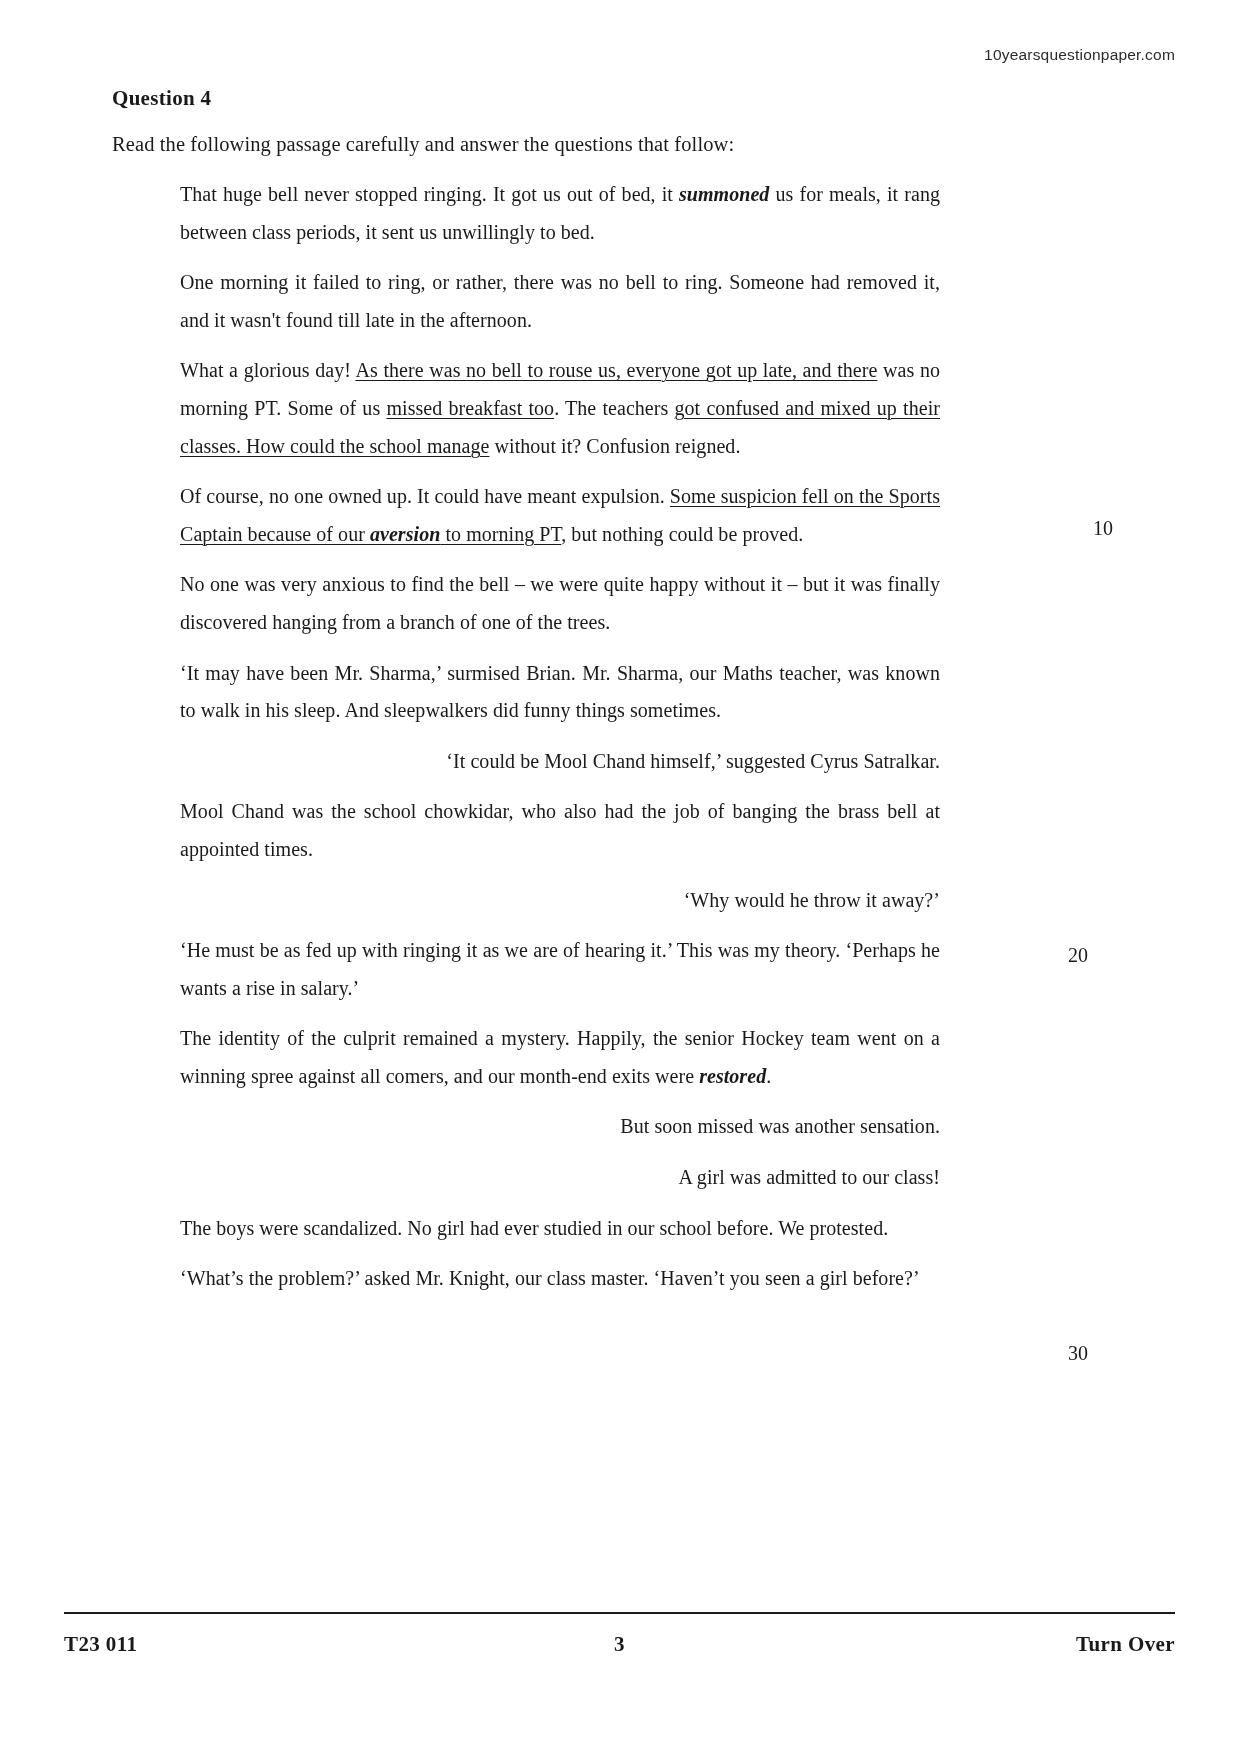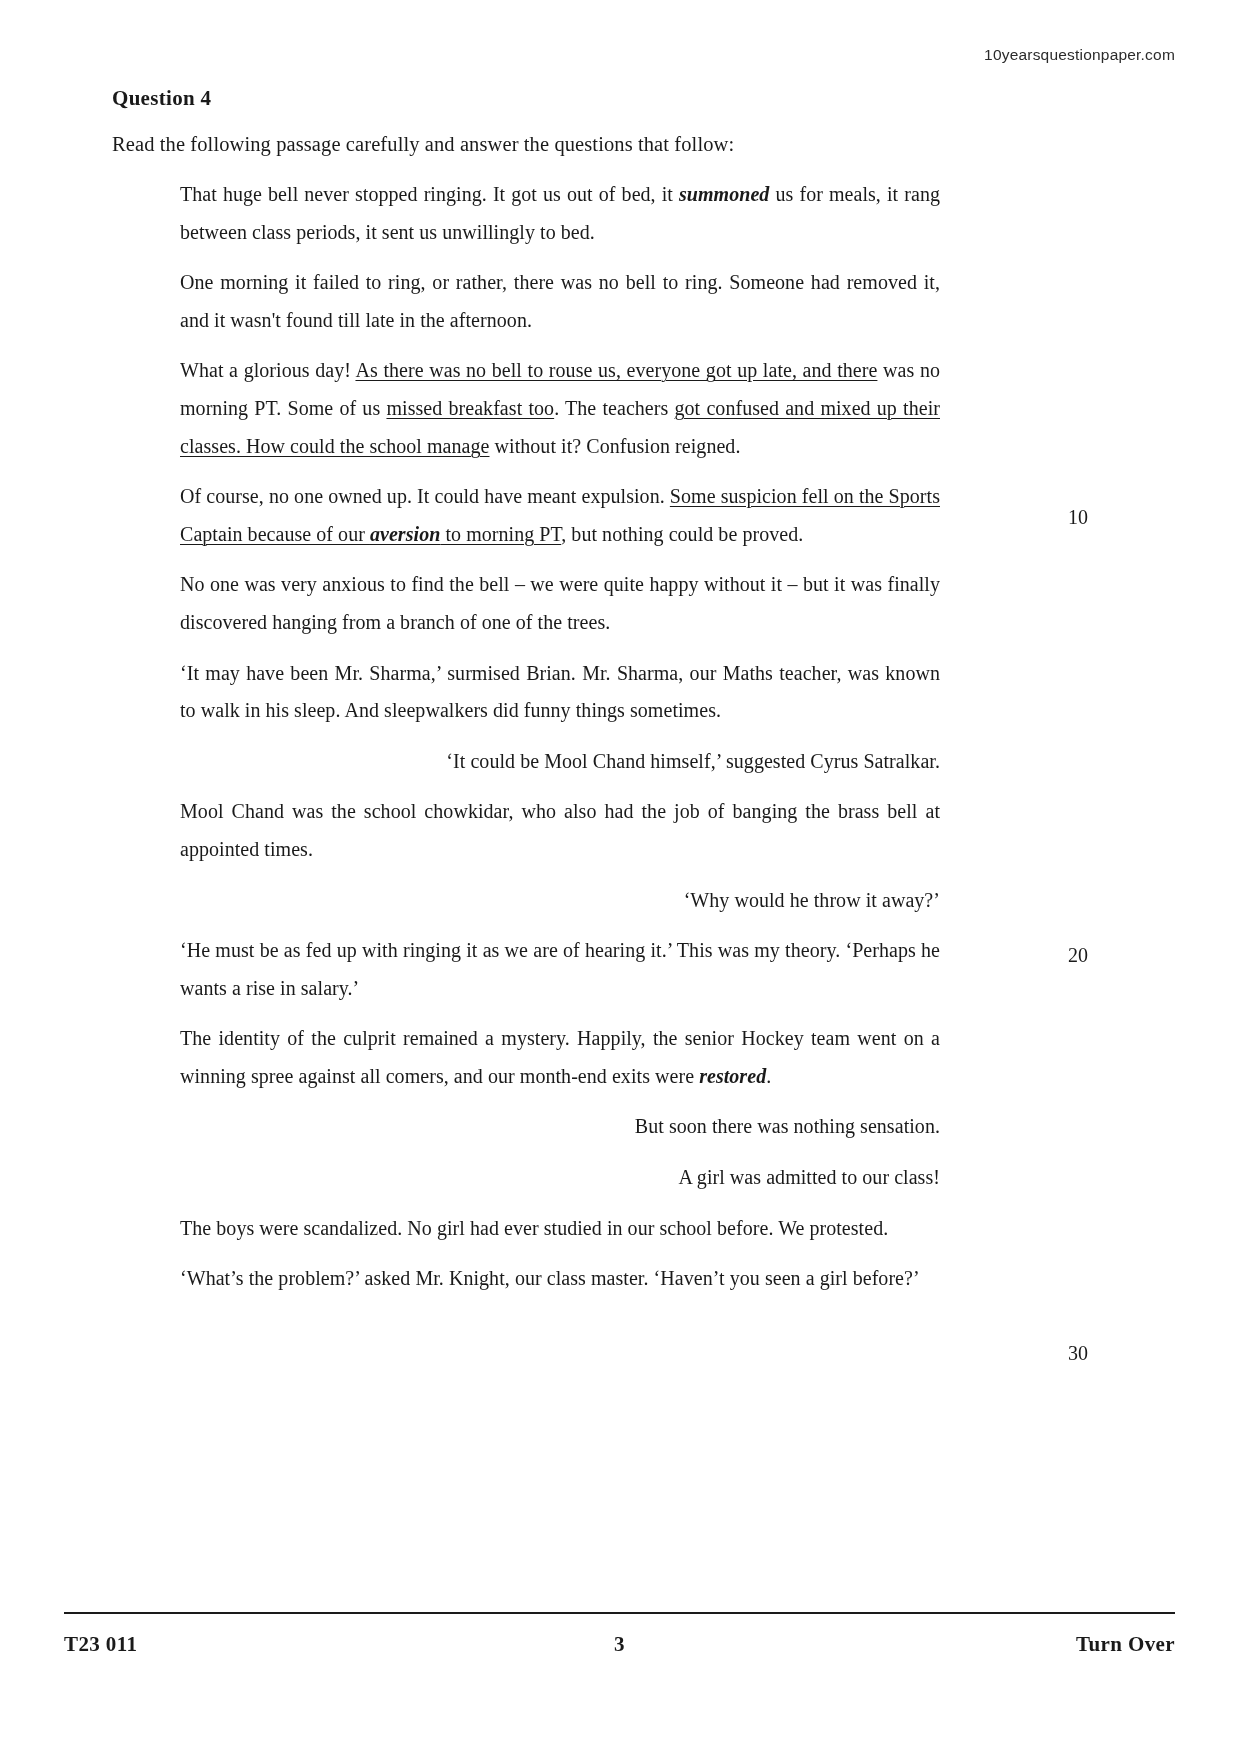--- a/index.html
+++ b/index.html
@@ -77,21 +77,21 @@
     top: 86px;
     width: 60px;
     font-size: 20px;
   }
   .linenum {
     position: absolute;
     left: 0;
     width: 40px;
     text-align: left;
   }
-  .ln-10 { top: 420px; }
+  .ln-10 { top: 431px; margin-left: 25px; }
   .ln-20 { top: 838px; margin-top: 20px; }
   .ln-30 { top: 1244px; margin-top: 12px; }
 
   
   .watermark {
     position: absolute;
     left: 300px;
     top: 700px;
     width: 640px;
     height: 200px;
@@ -198,21 +198,21 @@
       <p class="para nojustify">‘It could be Mool Chand himself,’ suggested Cyrus Satralkar.</p>
 
       <p class="para">Mool Chand was the school chowkidar, who also had the job of banging the brass bell at appointed times.</p>
 
       <p class="para nojustify">‘Why would he throw it away?’</p>
 
       <p class="para">‘He must be as fed up with ringing it as we are of hearing it.’ This was my theory. ‘Perhaps he wants a rise in salary.’</p>
 
       <p class="para"><span>The identity of the culprit remained a mystery. Happily, the senior Hockey team went on a winning spree against all comers, and our month-end exits were </span><span class="it-bold">restored</span><span>.</span></p>
 
-      <p class="para nojustify">But soon there was nothing sensation.</p>
+      <p class="para nojustify">But soon missed was another sensation.</p>
 
       <p class="para nojustify">A girl was admitted to our class!</p>
 
       <p class="para">The boys were scandalized. No girl had ever studied in our school before. We protested.</p>
 
       <p class="para">‘What’s the problem?’ asked Mr. Knight, our class master. ‘Haven’t you seen a girl before?’</p>
 
     </div>
   </div>
 

